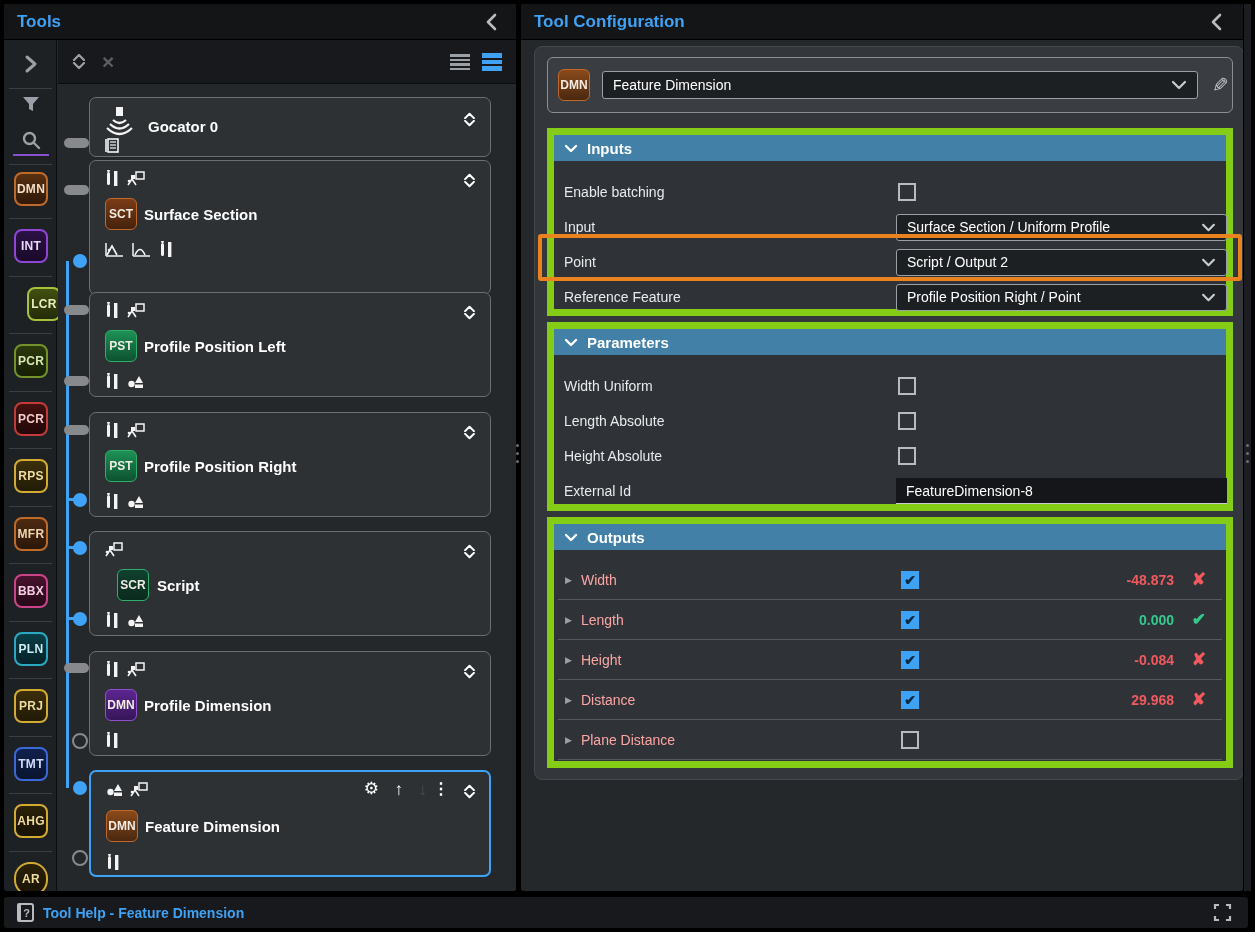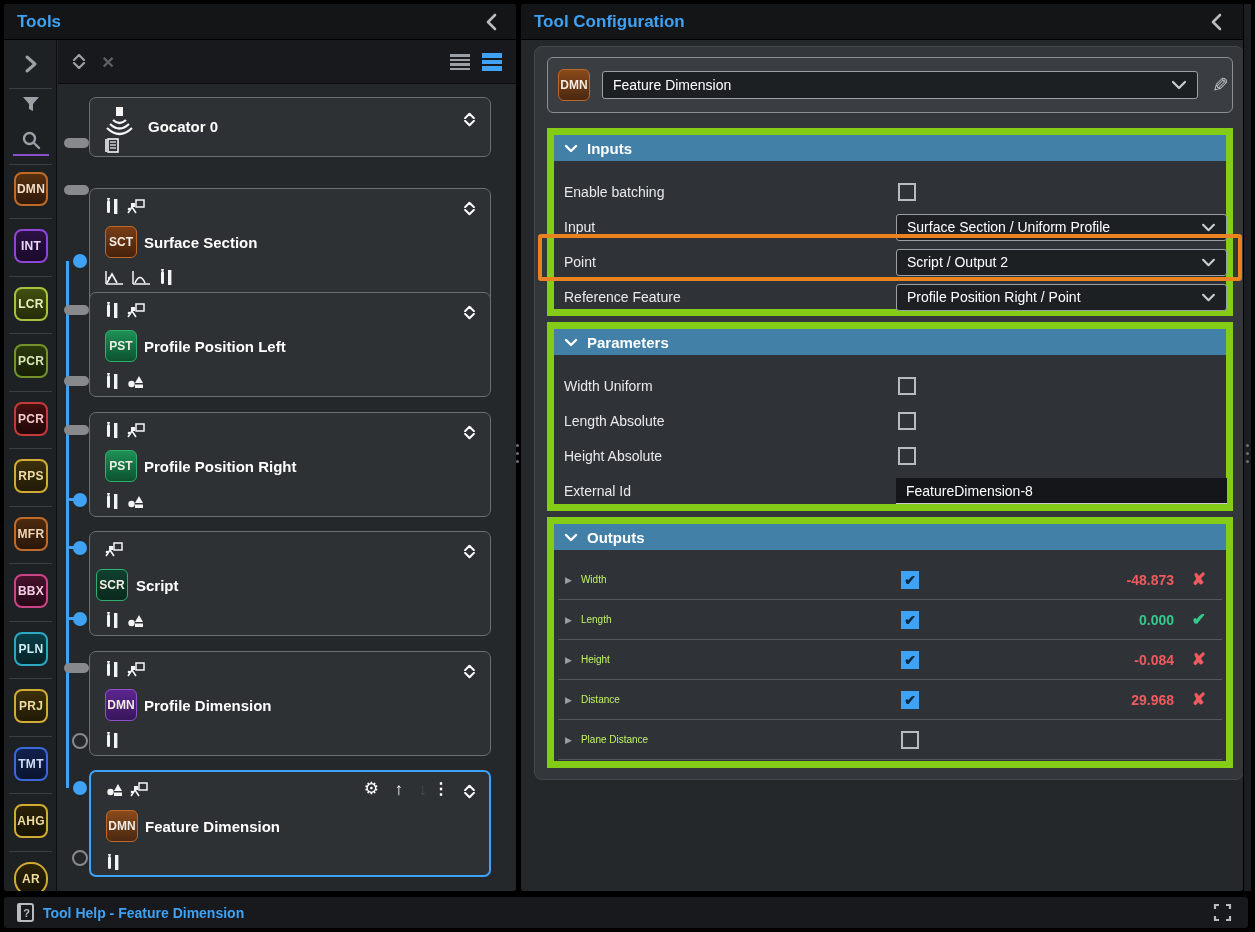--- a/index.html
+++ b/index.html
@@ -16,21 +16,21 @@
 
   
   .rail { position:absolute; left:0; top:36px; width:53px; bottom:0; background:#1e2124; border-right:1px solid #0b0c0d; }
   .rail-sep { position:absolute; left:5px; width:43px; height:1px; background:#3a3d41; }
   .rail-ic { position:absolute; left:0; width:53px; display:flex; justify-content:center; }
   .purple-line { position:absolute; left:9px; top:114px; width:36px; height:2px; background:#8a4fd0; }
   .rbadge { position:absolute; left:10px; width:34px; height:34px; border-radius:8px; border:2px solid;
             display:flex; align-items:center; justify-content:center; font-size:12px; font-weight:bold; letter-spacing:.3px; }
   .b-dmn { border-color:#c06a28; background:linear-gradient(#57300f,#30190a); color:#f2dcc2; }
   .b-int { border-color:#8f46d6; background:linear-gradient(#2c1145,#1a0a2a); color:#e9d9f9; }
-  .b-lcr { border-color:#a6c23a; background:linear-gradient(#42500f,#232b08); color:#e8f0c2; }
+  .b-lcr { border-color:#a6c23a; background:linear-gradient(#42500f,#232b08); color:#e8f0c2;margin-left:13px; }
   .b-pcr1{ border-color:#74922a; background:linear-gradient(#2b3a0c,#161e06); color:#d9e8b2; }
   .b-pcr2{ border-color:#c23a3a; background:linear-gradient(#42100f,#230808); color:#f2caca; }
   .b-rps { border-color:#d2ab33; background:linear-gradient(#3c300c,#221b06); color:#eedcA2; }
   .b-mfr { border-color:#c06a28; background:linear-gradient(#4c2a10,#2a1708); color:#f2d6b2; }
   .b-bbx { border-color:#cc4488; background:linear-gradient(#47122c,#260a18); color:#f6cee4; }
   .b-pln { border-color:#2aa9c2; background:linear-gradient(#0a3d46,#062228); color:#cdeef6; }
   .b-prj { border-color:#d2ab33; background:linear-gradient(#3c2f0a,#211a05); color:#eedc9e; }
   .b-tmt { border-color:#3a68d8; background:linear-gradient(#10214d,#0a142e); color:#cfddf9; }
   .b-ahg { border-color:#d2ab33; background:linear-gradient(#2b2208,#181304); color:#eedc9e; }
   .b-ar  { border-color:#d2ab33; background:linear-gradient(#2b2208,#181304); color:#eedc9e; }
@@ -76,21 +76,21 @@
   .ckbox { position:absolute; left:344px; width:18px; height:18px; border:2px solid #b8bcc0; background:transparent; cursor:pointer; }
   .ckbox.on { border:none; background:#3fa2f5; display:flex; align-items:center; justify-content:center;
               color:#0e2a40; font-size:14px; font-weight:bold; }
   .fdd { position:absolute; left:342px; width:331px; height:27px; }
   .txtin { position:absolute; left:342px; width:331px; height:26px; background:#141619; border:none;
            border-bottom:1px solid #c8ccd0; color:#fff; font-size:14px; padding:0 10px;
            font-family:"Liberation Sans", sans-serif; }
   .orow { position:relative; height:40px; margin:0 4px; border-bottom:1px solid #55595e;
           display:flex; align-items:center; }
   .otri { color:#9aa0a6; font-size:9px; margin-left:7px; }
-  .olabel { color:#bef264; font-size:10px; margin-left:9px; cursor:pointer; }
+  .olabel { color:#fca5a5; font-size:14px; margin-left:9px; cursor:pointer; }
   .oval { position:absolute; right:48px; font-size:14px; font-weight:bold; }
   .oico { position:absolute; right:16px; font-size:17px; font-weight:bold; }
   .fail { color:#f05a5f; } .pass { color:#35c98e; }
 
   .orange-box { position:absolute; left:17px; top:230px; width:704px; height:47px;
                 border:4px solid #ea8220; border-radius:3px; z-index:40; pointer-events:none; }
 
   
   .split-dots { position:absolute; display:flex; flex-direction:column; gap:5px; }
   .split-dots i { width:3px; height:3px; border-radius:50%; background:#6d7175; }
@@ -232,21 +232,21 @@
           <span class="dblchev" style="position:absolute; right:14px; top:14px;">
             <svg width="13" height="7" viewBox="0 0 14 8">
                 <polyline points="2,7 7,2 12,7" fill="none" stroke="#fff" stroke-width="2.4" stroke-linejoin="round" stroke-linecap="round"></polyline>
               </svg>
             <svg width="13" height="7" viewBox="0 0 14 8">
                 <polyline points="2,1 7,6 12,1" fill="none" stroke="#fff" stroke-width="2.4" stroke-linejoin="round" stroke-linecap="round"></polyline>
               </svg>
           </span>
         </div>
 
-        <div class="tcard" style="top:104px; height:135px;padding-left:44px;">
+        <div class="tcard" style="top:76px; height:135px;padding-left:44px;">
           <span class="row-abs" style="left:15px; top:9px;">
             <svg class="mi" width="15" height="17" viewBox="0 0 15 17">
                 <rect x="2" y="2" width="3" height="13" rx="1.5" fill="#fff"></rect>
                 <rect x="9" y="1" width="3.4" height="15" fill="#fff"></rect>
                 <circle cx="3.5" cy="0.8" r="1.4" fill="#fff"></circle>
               </svg>
             <svg class="mi" width="18" height="17" viewBox="0 0 18 17">
                 <rect x="9" y="2" width="8" height="7" fill="none" stroke="#fff" stroke-width="1.5"></rect>
                 <rect x="4" y="5" width="4" height="4" fill="#fff"></rect>
                 <path d="M1 15 L5 9 L9 15" fill="none" stroke="#fff" stroke-width="1.6"></path>
@@ -367,21 +367,21 @@
 
         <div class="tcard" style="top:447px; height:105px;">
           <span class="row-abs" style="left:15px; top:9px;">
             <svg class="mi" width="18" height="17" viewBox="0 0 18 17">
                 <rect x="9" y="2" width="8" height="7" fill="none" stroke="#fff" stroke-width="1.5"></rect>
                 <rect x="4" y="5" width="4" height="4" fill="#fff"></rect>
                 <path d="M1 15 L5 9 L9 15" fill="none" stroke="#fff" stroke-width="1.6"></path>
                 <circle cx="2" cy="11" r="1.3" fill="#fff"></circle>
               </svg>
           </span>
-          <div class="row-abs" style="left:6px; top:37px;gap:8px;">
+          <div class="row-abs" style="left:27px; top:37px;gap:8px;">
             <span class="cbadge cb-scr">SCR</span>
             <span class="name">Script</span>
           </div>
           <span class="row-abs" style="left:15px; top:80px;">
             <svg class="mi" width="15" height="17" viewBox="0 0 15 17">
                 <rect x="2" y="2" width="3" height="13" rx="1.5" fill="#fff"></rect>
                 <rect x="9" y="1" width="3.4" height="15" fill="#fff"></rect>
                 <circle cx="3.5" cy="0.8" r="1.4" fill="#fff"></circle>
               </svg>
             <svg class="mi" width="17" height="17" viewBox="0 0 17 17">

